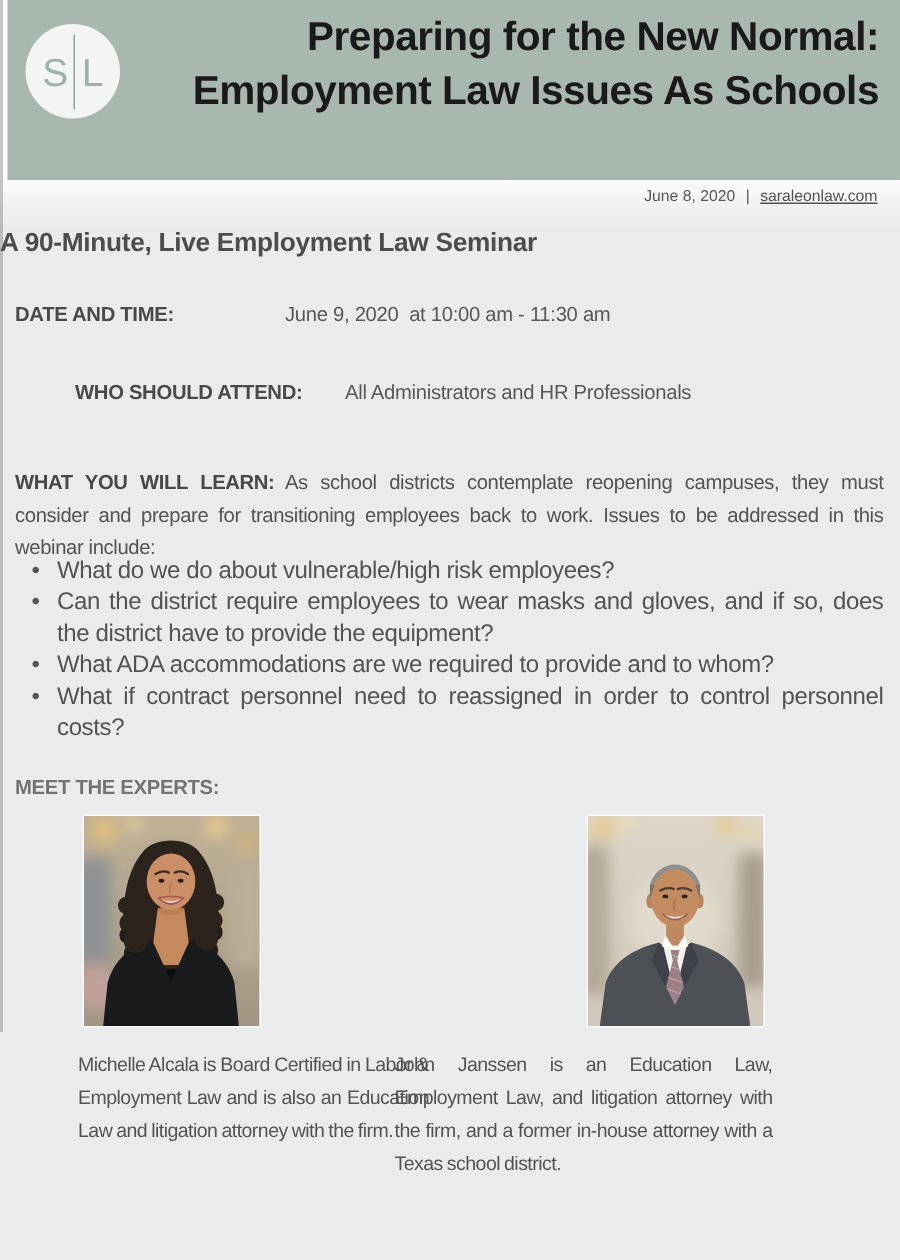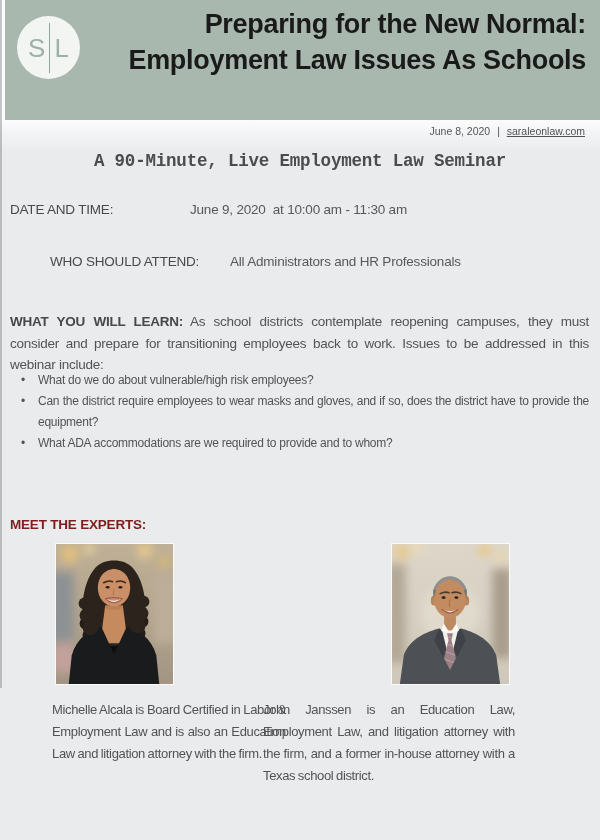--- a/index.html
+++ b/index.html
@@ -17,37 +17,37 @@
   .logo { position:absolute; left:12px; top:16px; width:63px; height:63px; border-radius:50%;
     background:#f3f5f2; display:flex; align-items:center; justify-content:center; }
   .logo .letter { font-size:26px; color:#9fb0a6; line-height:1; }
   .logo .bar { width:1px; height:50px; background:#93a69b; margin:0 4px; }
   .title { position:absolute; top:6px; left:100px; right:14px; text-align:right;
     font-size:27px; line-height:36px; font-weight:800; color:#1a1a1a; letter-spacing:-0.3px; }
   .dateline { position:absolute; top:125px; right:15px; font-size:10.5px; color:#565656; }
   .dateline .sep { margin:0 4px; }
   .site-link { text-decoration:underline; color:#525252; cursor:pointer; }
   
-  .subtitle { position:absolute; top:151px; left:0; width:100%; text-align:center;
-    font-size:17.5px; font-weight:bold; color:#4c4c4c; letter-spacing:-0.2px;font-family:Liberation Mono, monospace; }
+  .subtitle { position:absolute; top:151px; left:0; width:100%; text-align:left;
+    font-size:17.5px; font-weight:bold; color:#4c4c4c; letter-spacing:-0.2px; }
   .detail-row { position:absolute; left:0; width:100%; height:20px; }
   .detail-row.r1 { top:202px; } .detail-row.r2 { top:254px;margin-left:40px; }
-  .detail-label { position:absolute; left:10px; font-size:13.5px; font-weight:normal;
+  .detail-label { position:absolute; left:10px; font-size:13.5px; font-weight:bold;
     color:#494949; letter-spacing:-0.2px; }
   .detail-value { position:absolute; left:190px; font-size:13.5px; color:#585858;
     white-space:pre; letter-spacing:-0.2px; }
   .learn { position:absolute; top:291px; left:10px; right:11px; font-size:13.5px;
     line-height:21.5px; color:#535353; text-align:justify; letter-spacing:-0.25px;margin-top:20px; }
   .learn-label { font-weight:bold; color:#484848; padding-right:7px; }
   .bullets { position:absolute; top:370px; left:10px; right:11px; list-style:none; margin:0; padding:0; }
-  .bullets li { position:relative; padding-left:28px; font-size:12px; line-height:21px;
+  .bullets li { position:relative; padding-left:28px; font-size:16px; line-height:21px;
     color:#535353; text-align:justify; letter-spacing:-0.25px; }
   .bullets li::before { content:"\2022"; position:absolute; left:11px; top:0; color:#535353; }
   .experts-label { position:absolute; top:517px; left:10px; font-size:13.5px; font-weight:bold;
-    color:#7f1d1d; letter-spacing:-0.2px; }
+    color:#737373; letter-spacing:-0.2px; }
   .photo { position:absolute; top:543px; width:117px; height:140px; border:1px solid rgba(255,255,255,.75); }
   .photo svg { display:block; width:100%; height:100%; }
   .photo.m { left:55px; } .photo.j { left:391px; }
   .bio { position:absolute; top:699px; font-size:13px; line-height:22px; color:#535353;
     text-align:justify; letter-spacing:-0.35px; word-spacing:-0.6px; }
   .bio.m { left:10px; width:234px;margin-left:42px; }
   .bio.j { left:263px; width:252px; }
 </style>
 </head>
 <body>
@@ -88,20 +88,21 @@
   </div>
 
   <div class="learn">
     <span class="learn-label">WHAT YOU WILL LEARN:</span><span>As school districts contemplate reopening campuses, they must consider and prepare for transitioning employees back to work.  Issues to be addressed in this webinar include:</span>
   </div>
 
   <ul class="bullets">
     <li>What do we do about vulnerable/high risk employees?</li>
     <li>Can the district require employees to wear masks and gloves, and if so, does the district have to provide the equipment?</li>
     <li>What ADA accommodations are we required to provide and to whom?</li>
+    <li>What if contract personnel need to reassigned in order to control personnel costs?</li>
   </ul>
 
   <div class="experts-label">MEET THE EXPERTS:</div>
 
   <div class="photo m">
     <svg viewBox="0 0 119 141" preserveAspectRatio="none">
       <defs>
         <linearGradient id="mA" x1="0" y1="0" x2="0" y2="1">
           <stop offset="0" stop-color="#bfb097"></stop>
             <stop offset="0.5" stop-color="#b2a48d"></stop>

